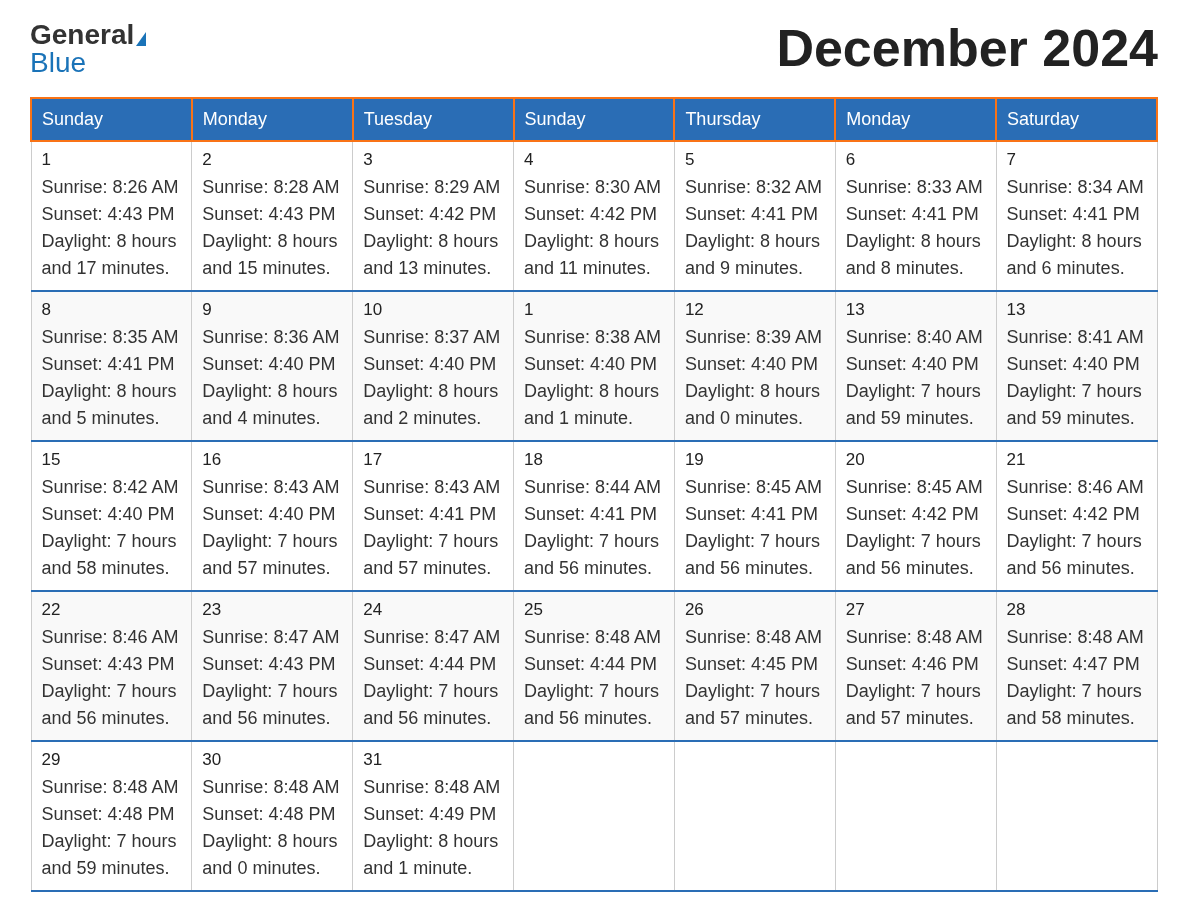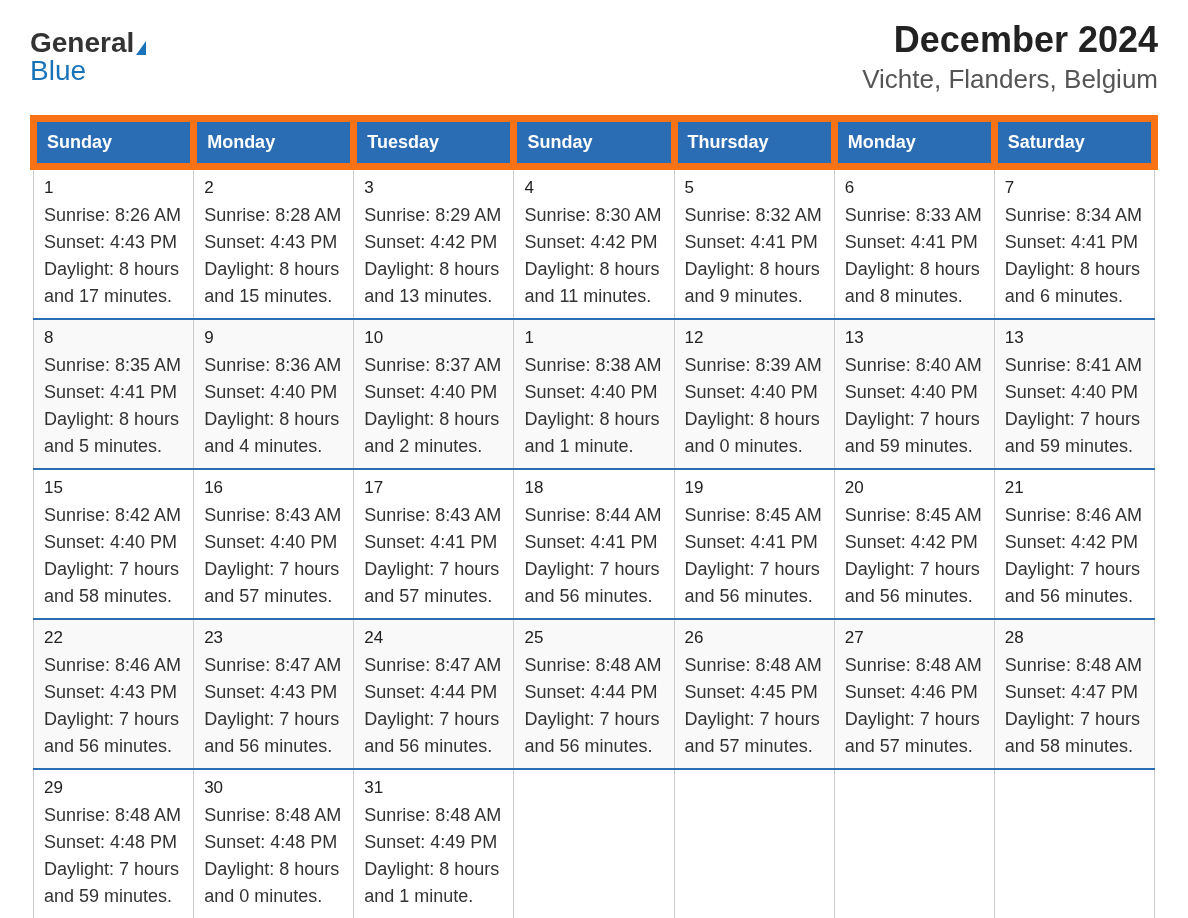--- a/index.html
+++ b/index.html
@@ -39,43 +39,43 @@
       height: 0;
       border-left: 10px solid transparent;
       border-bottom: 14px solid #1a73b8;
       margin-left: 2px;
       vertical-align: middle;
     }
     .title-block {
       text-align: right;
     }
     .month-title {
-      font-size: 36px;
+      font-size: 52px;
       font-weight: bold;
       color: #222;
       line-height: 1.1;
     }
     .location-title {
       font-size: 26px;
       color: #555;
       margin-top: 4px;
     }
     .calendar-table {
       width: 100%;
       border-collapse: collapse;
       table-layout: fixed;
     }
     .calendar-table th {
       background-color: #2a6db5;
       color: #fff;
       font-size: 18px;
-      font-weight: bold;
+      font-weight: normal;
       padding: 10px 10px;
       text-align: left;
-      border: 7px solid #f97316;
+      border: 2px solid #f97316;
     }
     .calendar-table td {
       vertical-align: top;
       padding: 8px 10px;
       border: 1px solid #ccc;
       font-size: 13px;
       color: #333;
       height: 110px;
     }
     .calendar-table tr:nth-child(even) td {
@@ -114,21 +114,20 @@
   <div class="logo">
     <div>
       <span class="logo-general">General</span><span class="logo-triangle"></span>
     </div>
     <div>
       <span class="logo-blue">Blue</span>
     </div>
   </div>
   <div class="title-block">
     <div class="month-title">December 2024</div>
-    <div class="location-title">Vichte, Flanders, Belgium</div>
   </div>
 </div>
 
 <table class="calendar-table">
   <thead>
     <tr>
 
     <th>Sunday</th>
         <th>Monday</th>
         <th>Tuesday</th>

